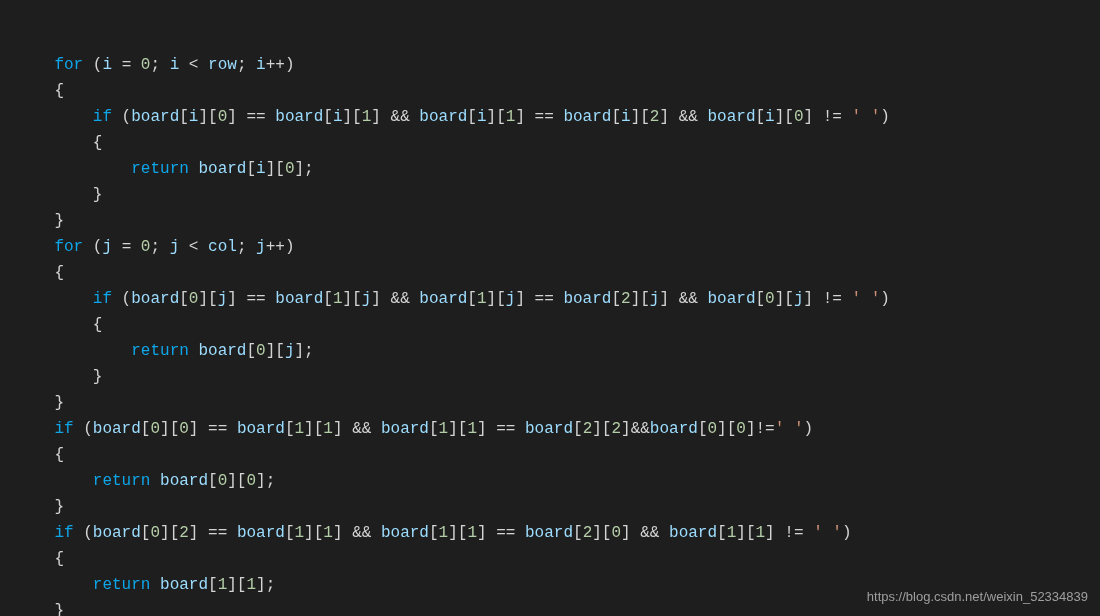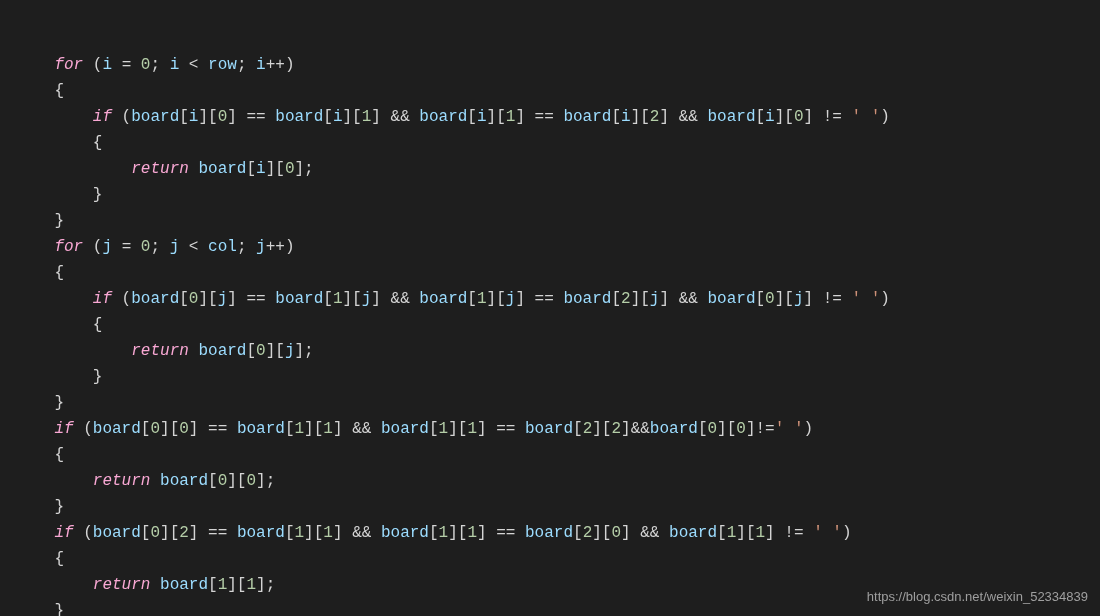--- a/index.html
+++ b/index.html
@@ -17,21 +17,21 @@
     position: relative;
     padding: 0 0 0 16px;
     color: #d4d4d4;
     white-space: pre;
     height: 100%;
   }
   .code {
     display: block;
     white-space: pre;
   }
-  .kw  { color: #f9a8d4; font-style: italic; }      
+  .kw  { color: #0ea5e9; }      
   .pl  { color: #d4d4d4; }      
   .var { color: #9cdcfe; }      
   .num { color: #b5cea8; }      
   .str { color: #ce9178; }
   .watermark {
     position: absolute;
     right: 12px;
     bottom: 6px;
     font-family: Arial, sans-serif;
     font-size: 13px;

